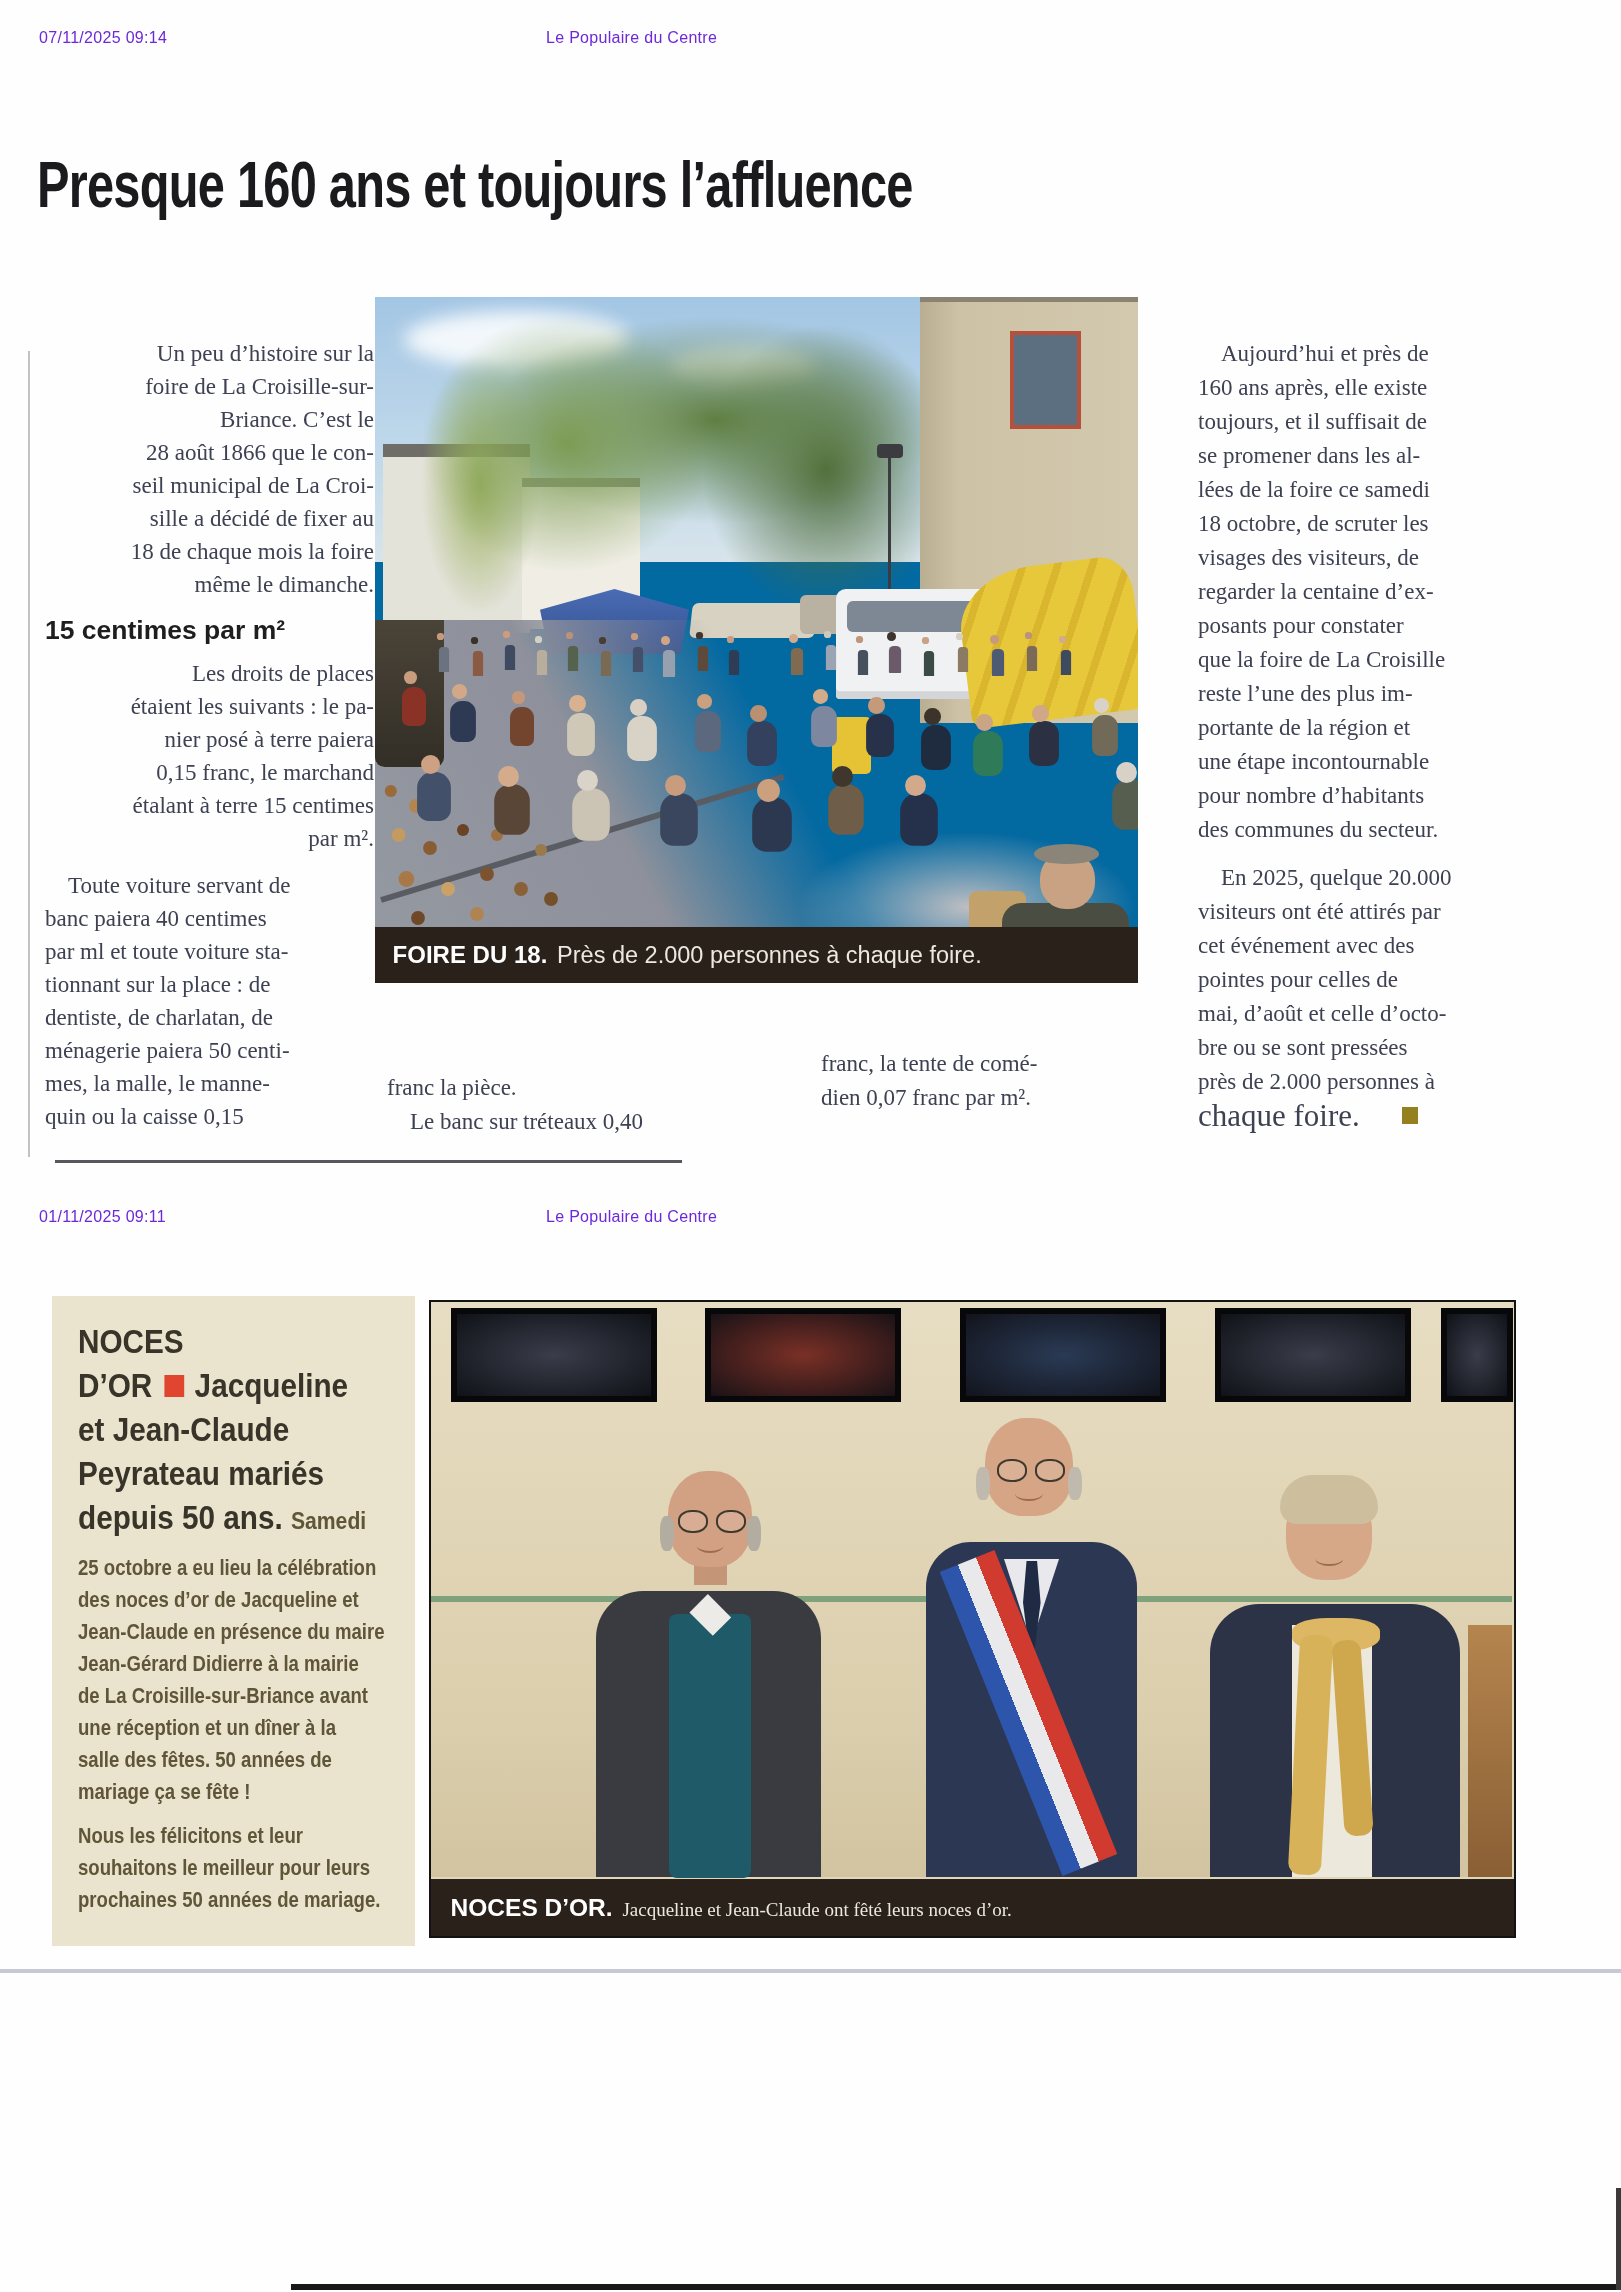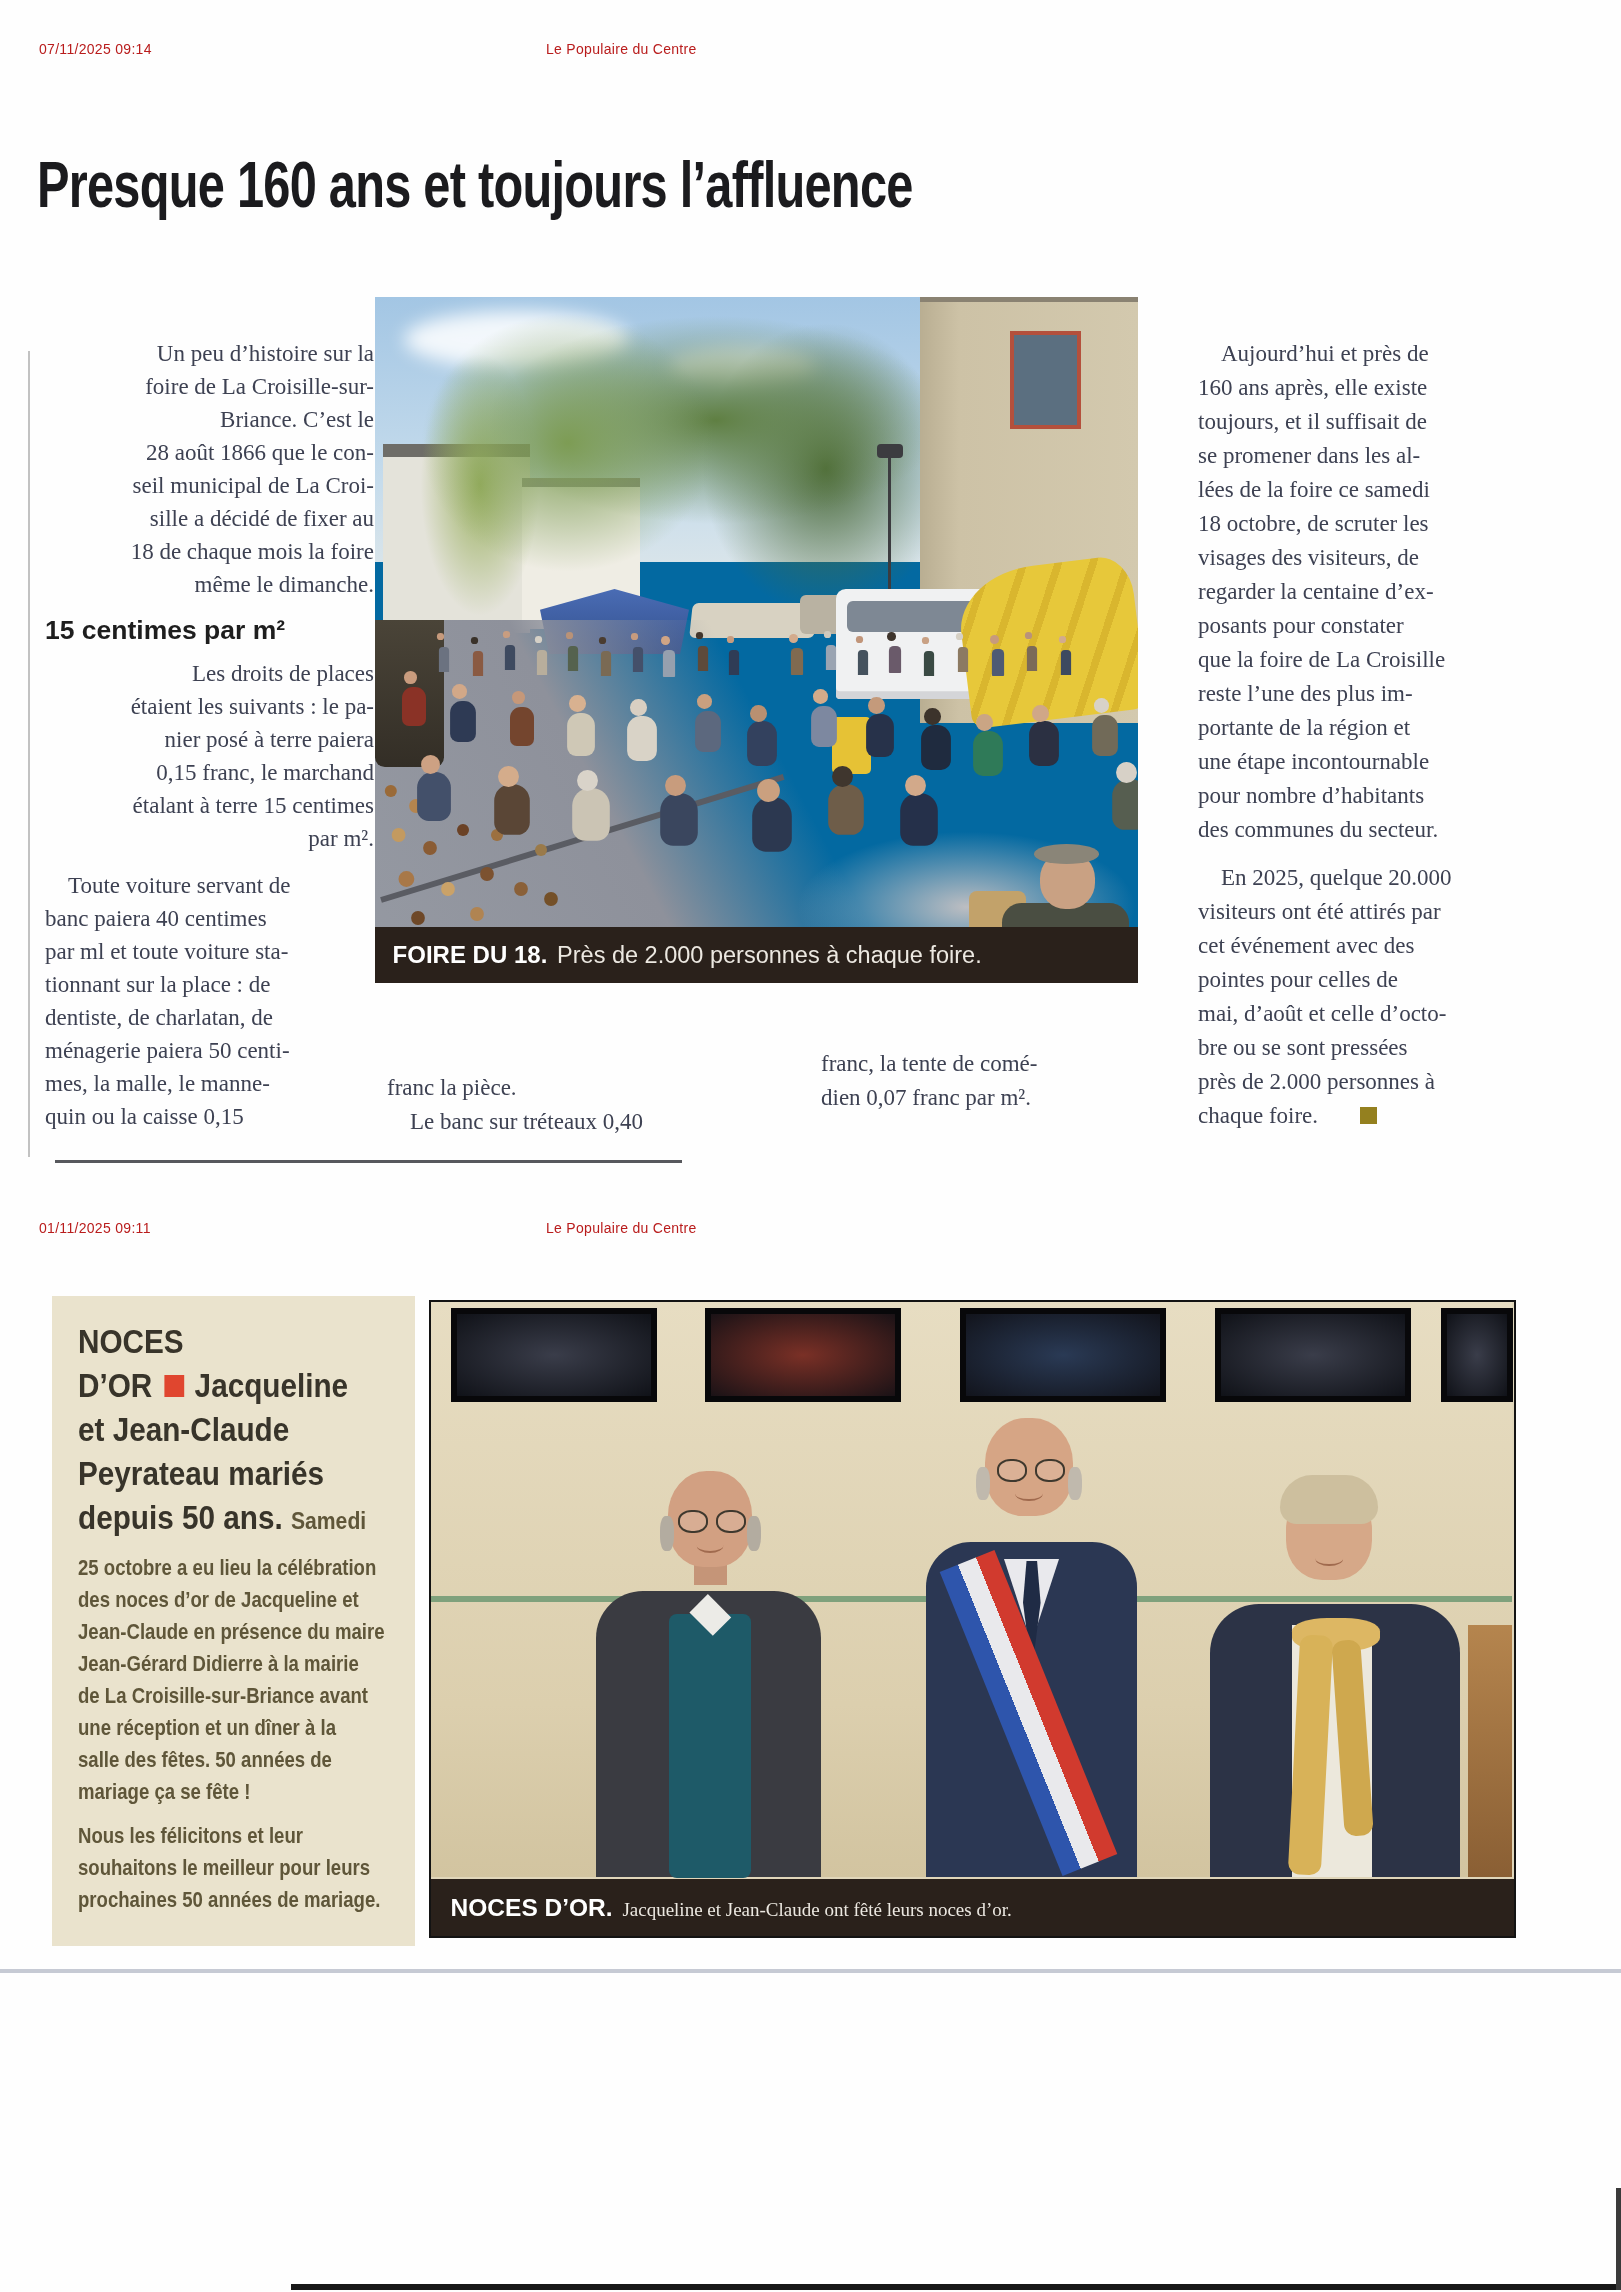--- a/index.html
+++ b/index.html
@@ -1,19 +1,19 @@
 <!DOCTYPE html>
 <html><head>
 <meta charset="utf-8">
 <style>
   html,body{margin:0;padding:0;background:#ffffff;}
   #page{position:relative;width:1621px;height:2293px;background:#fefefe;overflow:hidden;
         font-family:"Liberation Sans",sans-serif;}
   .abs{position:absolute;}
-  .meta{font-size:14px;color:#b91c1c;letter-spacing:0.3px;margin-top:12px;}
+  .meta{font-size:16px;color:#6d28d9;letter-spacing:0.3px;}
   
   .kicker{left:34px;top:94px;width:1491px;background:#fff;border-top:2.9px solid #54555b;}
   .kicker-inner{position:relative;height:51px;border-bottom:3.9px solid #3f4046;}
   .kicker-sq{position:absolute;left:5.9px;top:4.9px;width:41px;height:41px;background:#8d8e92;}
   .kicker-sq::after{content:"";position:absolute;left:13.7px;top:13.7px;width:14.7px;height:14.7px;background:#fff;}
   .kicker-label{position:absolute;left:63px;top:5.9px;font-size:31px;font-weight:bold;color:#191919;
         letter-spacing:0px;transform:scaleX(0.88);transform-origin:left top;white-space:nowrap;}
   .headline{left:37px;top:147px;font-size:65px;font-weight:bold;color:#1b1b1e;letter-spacing:-1px;
         transform:scaleX(0.75);transform-origin:left top;white-space:nowrap;}
   .serif{font-family:"Liberation Serif",serif;color:#3d4152;white-space:pre-line;}
@@ -198,21 +198,21 @@
 une étape incontournable
 pour nombre d’habitants
 des communes du secteur.</div>
     <div class="serif body-t"> En 2025, quelque 20.000
 visiteurs ont été attirés par
 cet événement avec des
 pointes pour celles de
 mai, d’août et celle d’octo-
 bre ou se sont pressées
 près de 2.000 personnes à</div>
-    <div class="serif end-row" style="font-size:23px;gap:32px;">
+    <div class="serif end-row" style="font-size:31px;gap:32px;">
       <span>chaque foire.</span>
       <span class="end-mark"></span>
     </div>
   </div>
 
   <div class="abs" style="left:55px;top:1160px;width:627px;height:2.9px;background:#57585d;"></div>
 
   <div class="abs meta" style="left:39px;top:1208px;">01/11/2025 09:11</div>
   <div class="abs meta" style="left:546px;top:1208px;">Le Populaire du Centre</div>
 

